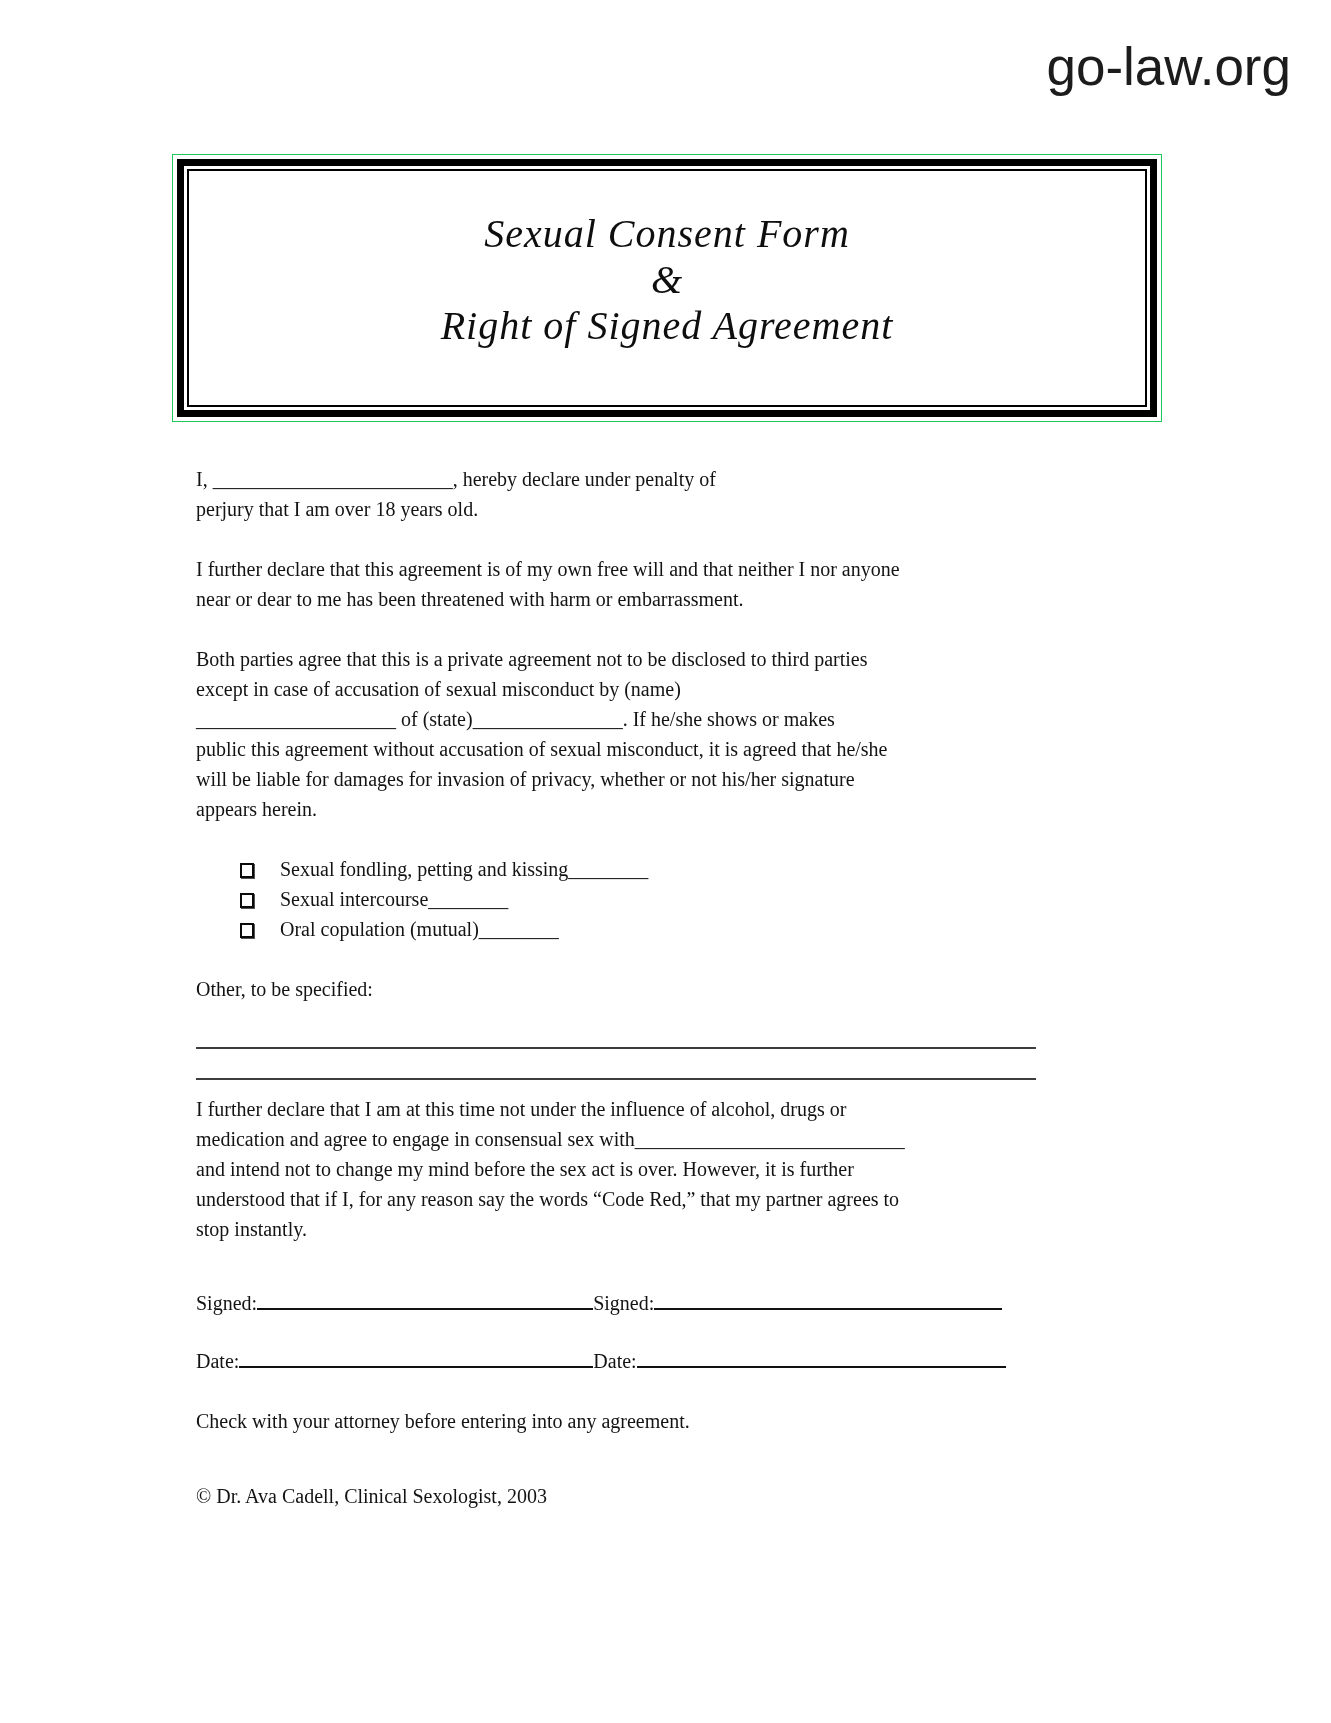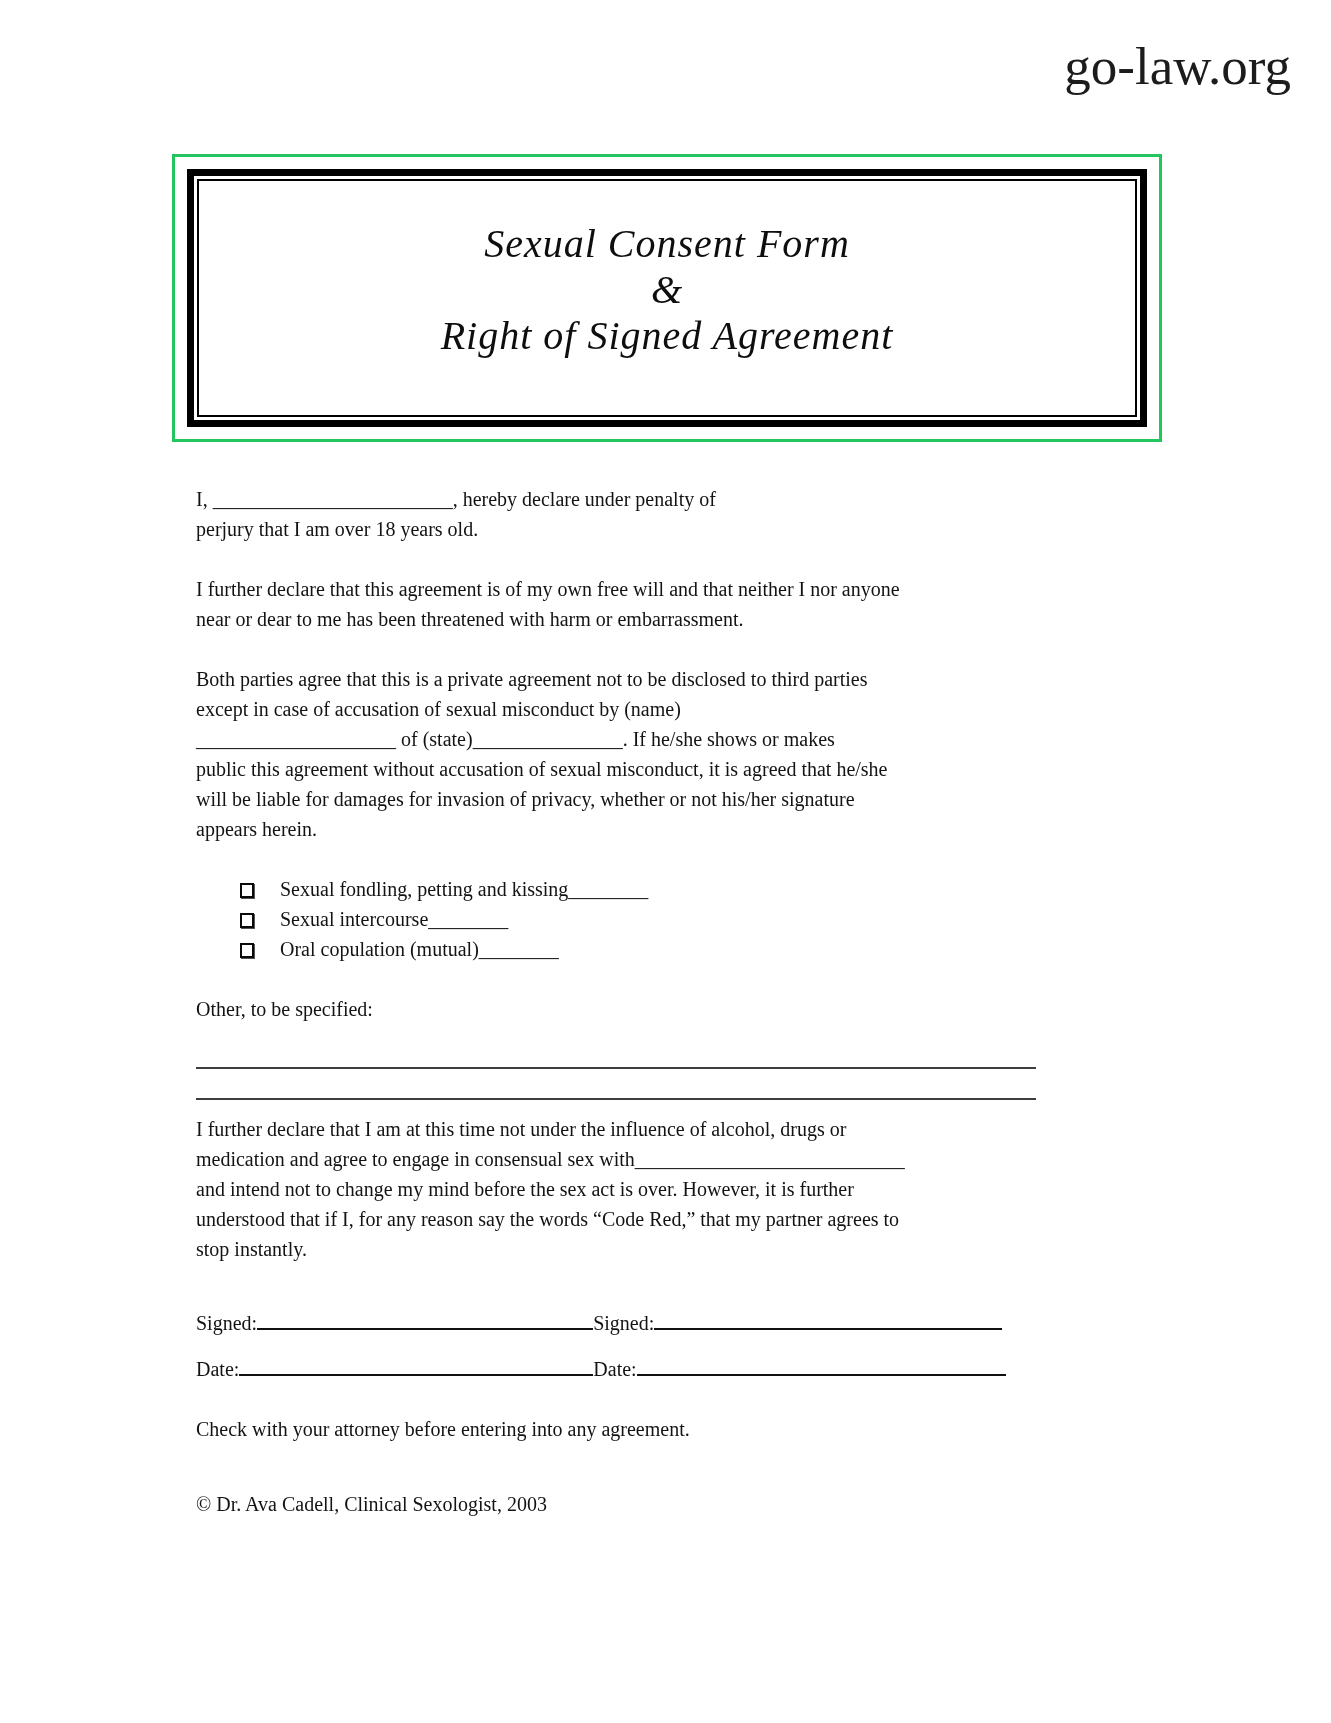--- a/index.html
+++ b/index.html
@@ -7,33 +7,33 @@
     width:1331px;height:1723px;
     background:#ffffff;
     font-family:"Liberation Serif", serif;
     color:#131313;
     position:relative;
     overflow:hidden;
   }
   .logo{
     position:absolute;
     top:36px;right:40px;
-    font-family:Liberation Serif, serif;
+    font-family:Liberation Sans, sans-serif;
     font-size:53px;
     font-weight:400;
     color:#1c1c1c;
     letter-spacing:0;
   }
   
   .title-box{
     margin:154px 0 0 172px;
     width:990px;
     box-sizing:border-box;
-    border:3px solid #22c55e;
-    padding:12px;
+    border:1px solid #22c55e;
+    padding:4px;
     background:#fff;
   }
   .title-box-mid{
     border:7px solid #000;
     padding:3px;
   }
   .title-box-inner{
     border:2px solid #000;
     padding:40px 10px 56px 10px;
     text-align:center;
@@ -79,21 +79,21 @@
     border-bottom:2px solid #3d3d3d;
   }
   .rule.r1{height:13px;}
   .rule.r2{height:29px;}
   p.after-rules{margin-top:14px !important;}
   .sigrow{
     line-height:30px;
     white-space:nowrap;
   }
   .sigrow.signed{margin-top:40px;}
-  .sigrow.date{margin-top:12px;}
+  .sigrow.date{margin-top:24px;}
   .sigline{
     display:inline-block;
     border-bottom:2px solid #111;
     height:24px;
     vertical-align:baseline;
   }
   .w336{width:336px;}
   .w348{width:348px;}
   .w354{width:354px;}
   .w369{width:369px;}

